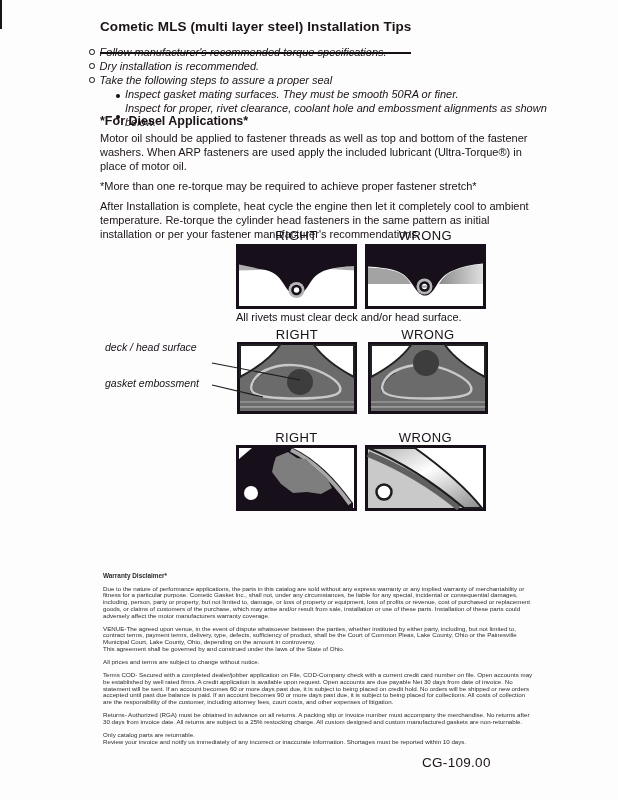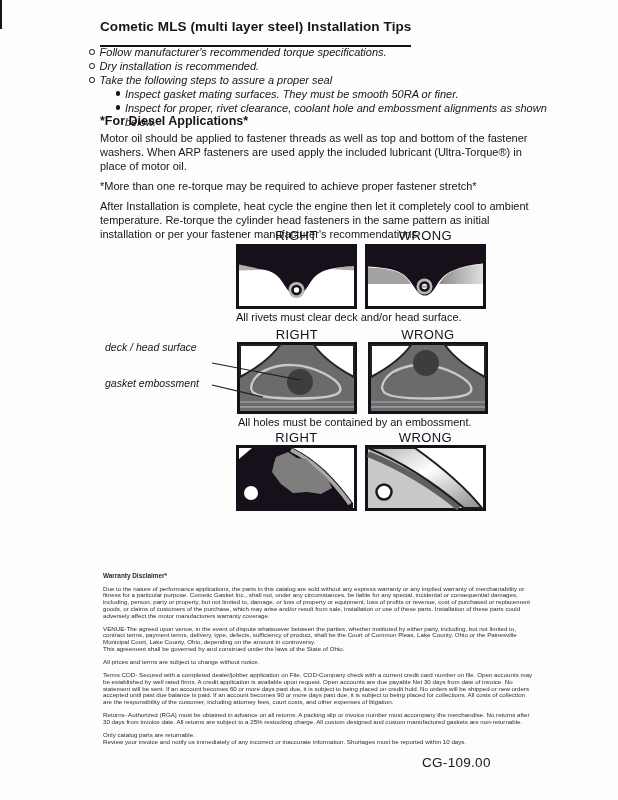--- a/index.html
+++ b/index.html
@@ -6,28 +6,28 @@
   .page {
     position:relative; width:618px; height:800px; margin:0 auto;
     background:#fdfdfd; overflow:hidden;
     font-family:"Liberation Sans", sans-serif; color:#1b1316;
   }
   .artifact-line { position:absolute; left:0; top:0; width:2px; height:29px; background:#161616; }
 
   .title {
     position:absolute; left:100px; top:19px;
     font-size:13.5px; font-weight:700; letter-spacing:.1px;
-    border-bottom:2px solid #161010; padding-bottom:11px; white-space:nowrap;
+    border-bottom:2px solid #161010; padding-bottom:18px; white-space:nowrap;
   }
 
   .tips { position:absolute; left:89px; top:45px; width:460px; font-size:11px; line-height:14px;font-style:italic; }
   .tips .row { display:flex; }
   .tips .m1 { flex:none; width:3.6px; height:3.6px; border:1.1px solid #161010; border-radius:50%; margin:4.4px 5px 0 0; }
   .tips .m2 { flex:none; width:4.4px; height:4.4px; background:#161010; border-radius:50%; margin:4.4px 4.5px 0 0; }
-  .tips .sub { margin-left:27px; }
+  .tips .sub { margin-left:27px;align-items:center; }
 
   .diesel { position:absolute; left:100px; top:114px; width:432px; font-size:11px; line-height:14px; }
   .diesel h2 { margin:0 0 3px 0; font-size:12.5px; font-weight:700; }
   .diesel p { margin:0 0 6px 0; }
 
   .flabel { position:absolute; width:121px; text-align:center; font-size:13px; letter-spacing:.4px; color:#171118; }
   .fig-caption { position:absolute; font-size:11px; line-height:13px; color:#171118; }
   .panel { position:absolute; }
 
   .ann { position:absolute; text-align:left; font-size:10.5px; line-height:12.5px; color:#171118;font-style:italic; }
@@ -148,21 +148,20 @@
       <rect x="3" y="59" width="114" height="2" fill="#8b8b8b"></rect>
       <rect x="3" y="64" width="114" height="1.8" fill="#9a9a9a"></rect>
       <path d="M3,3 L43,3 Q31,20 3,35 Z" fill="#ffffff" stroke="#222222" stroke-width="2"></path>
       <path d="M117,3 L77,3 Q89,20 117,35 Z" fill="#ffffff" stroke="#222222" stroke-width="2"></path>
       <path d="M27,30 C17,35 12,44 15,50" stroke="#1a1a1a" stroke-width="2.5" fill="none"></path>
       <path d="M29,28 C46,20 68,22 86,31 C98,37 105,43 103,49 C101,54 88,56.5 60,56.5 C36,56.5 18,54.5 15,49 C12,43 18,33 29,28 Z" stroke="#c9c9c9" stroke-width="2.5" fill="none"></path>
       <circle cx="58" cy="21" r="13" fill="#3d3d3d"></circle>
     </svg>
   </div>
 
-  <div class="fig-caption" style="left:238px; top:416px;">All holes must be contained by an embossment.</div>
 
   <div class="flabel" style="left:236px; top:430px;">RIGHT</div>
   <div class="flabel" style="left:365px; top:430px;">WRONG</div>
 
   <div class="panel" style="left:236px; top:445px;">
     <svg width="121" height="66" viewBox="0 0 121 66">
       <rect x="1.5" y="1.5" width="118" height="63" fill="#ffffff" stroke="#170f1a" stroke-width="3"></rect>
       <path d="M16,3 L57,3 C80,14 99,33 117,58 L117,63 L3,63 L3,14 Z" fill="#170f1a"></path>
       <path d="M55,5 C78,16 96,34 114,59" stroke="#a8a8a8" stroke-width="4" fill="none"></path>
       <polygon points="40,12 52,7 61,13 70,14 79,23 91,33 96,43 85,49 71,47 57,48 45,39 36,27 38,18" fill="#7e7e7e"></polygon>

